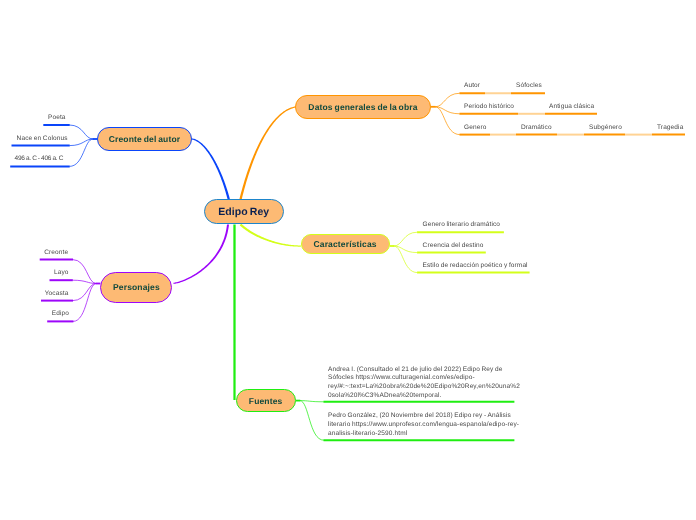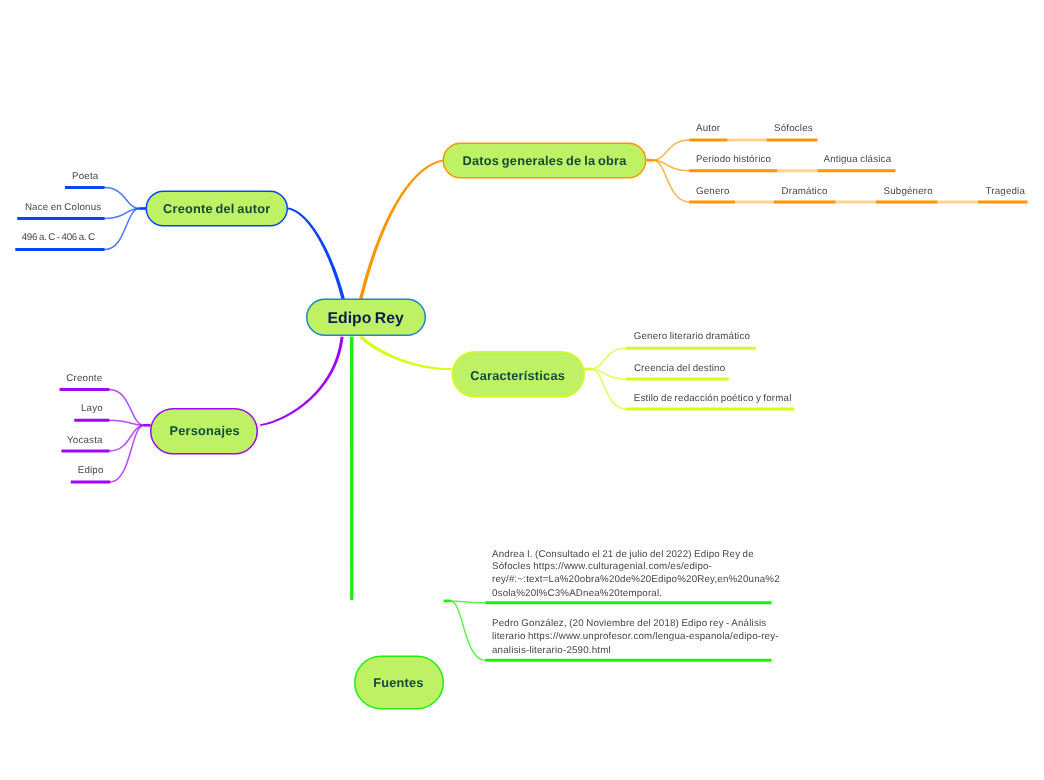--- a/index.html
+++ b/index.html
@@ -3,21 +3,21 @@
 <meta charset="utf-8">
 <title>Edipo Rey</title>
 <style>
   html,body{margin:0;padding:0;}
   body{width:696px;height:520px;background:#ffffff;-webkit-font-smoothing:antialiased;text-rendering:geometricPrecision;
        font-family:"Liberation Sans",sans-serif;overflow:hidden;position:relative;}
   #stage{position:absolute;left:0;top:0;width:696px;height:520px;transform:translateZ(0);}
   svg#links{position:absolute;left:0;top:0;width:696px;height:520px;}
   #nodes{position:absolute;left:0;top:0;width:696px;height:520px;}
   .node{position:absolute;box-sizing:border-box;display:flex;align-items:center;
-        justify-content:center;background:#bef264;border-radius:40px;white-space:nowrap;}
+        justify-content:center;background:#fdba74;border-radius:40px;white-space:nowrap;}
   .node .nlabel{transform:translateZ(0);font-weight:bold;color:#114a3e;font-size:8.5px;letter-spacing:0.15px;word-spacing:-0.7px;}
   #n-root .nlabel{font-size:10.5px;color:#0a2050;letter-spacing:0.05px;word-spacing:-0.8px;}
   .leaf-text{transform:translateZ(0);position:absolute;white-space:nowrap;color:#474747;font-size:6.5px;letter-spacing:0.12px;word-spacing:-0.35px;}
   .para{transform:translateZ(0);position:absolute;color:#474747;font-size:6.5px;overflow-wrap:break-word;line-height:8.9px;letter-spacing:0.12px;word-spacing:-0.35px;}
 </style>
 </head>
 <body>
 
 <div id="stage">
   <svg id="links" viewBox="0 0 696 520" width="696" height="520">
@@ -86,32 +86,32 @@
         <span class="nlabel">Datos generales de la obra</span>
       </div>
     <div class="leaf-text" style="left: 464px; top: 82.25px;">Autor</div>
     <div class="leaf-text" style="left: 516px; top: 82.25px;">Sófocles</div>
     <div class="leaf-text" style="left: 464px; top: 102.8px;">Periodo histórico</div>
     <div class="leaf-text" style="left: 549px; top: 102.8px;">Antigua clásica</div>
     <div class="leaf-text" style="left: 464px; top: 123.6px;">Genero</div>
     <div class="leaf-text" style="left: 521px; top: 123.6px;">Dramático</div>
     <div class="leaf-text" style="left: 589px; top: 123.6px;">Subgénero</div>
     <div class="leaf-text" style="left: 657px; top: 123.6px;">Tragedia</div>
-    <div class="node" id="n-caracteristicas" style="left: 300.6px; top: 234.2px; width: 89px; height: 31px; border: 1.7px solid rgb(212, 255, 26);">
+    <div class="node" id="n-caracteristicas" style="left: 300.6px; top: 234.2px; width: 89px; height: 20px; border: 1.7px solid rgb(212, 255, 26);">
         <span class="nlabel">Características</span>
       </div>
     <div class="leaf-text" style="left: 422.5px; top: 221.2px;">Genero literario dramático</div>
     <div class="leaf-text" style="left: 422.6px; top: 241.6px;">Creencia del destino</div>
     <div class="leaf-text" style="left: 422.5px; top: 261.6px;">Estilo de redacción poético y formal</div>
     <div class="node" id="n-personajes" style="left: 100.4px; top: 271.6px; width: 72.1px; height: 31px; border: 1.7px solid rgb(157, 6, 250);">
         <span class="nlabel">Personajes</span>
       </div>
     <div class="leaf-text" style="left: 44.2px; top: 248.6px;">Creonte</div>
     <div class="leaf-text" style="left: 54px; top: 269.2px;">Layo</div>
     <div class="leaf-text" style="left: 44.7px; top: 289.6px;">Yocasta</div>
     <div class="leaf-text" style="left: 51.8px; top: 310.4px;">Edipo</div>
-    <div class="node" id="n-fuentes" style="left: 235.6px; top: 389.1px; width: 60.1px; height: 36px; border: 1.7px solid rgb(31, 238, 17); margin-top: 48px;">
+    <div class="node" id="n-fuentes" style="left: 235.6px; top: 389.1px; width: 60.1px; height: 23px; border: 1.7px solid rgb(31, 238, 17);">
         <span class="nlabel">Fuentes</span>
       </div>
     <div class="para" style="left: 328px; top: 365.5px; width: 192px;">Andrea I. (Consultado el 21 de julio del 2022) Edipo Rey de Sófocles https://www.culturagenial.com/es/edipo-rey/#:~:text=La%20obra%20de%20Edipo%20Rey,en%20una%20sola%20l%C3%ADnea%20temporal.</div>
     <div class="para" style="left: 328px; top: 412px; width: 192px;">Pedro González, (20 Noviembre del 2018) Edipo rey - Análisis literario https://www.unprofesor.com/lengua-espanola/edipo-rey-analisis-literario-2590.html</div>
   </div>
 </div>
 
 </body></html>

